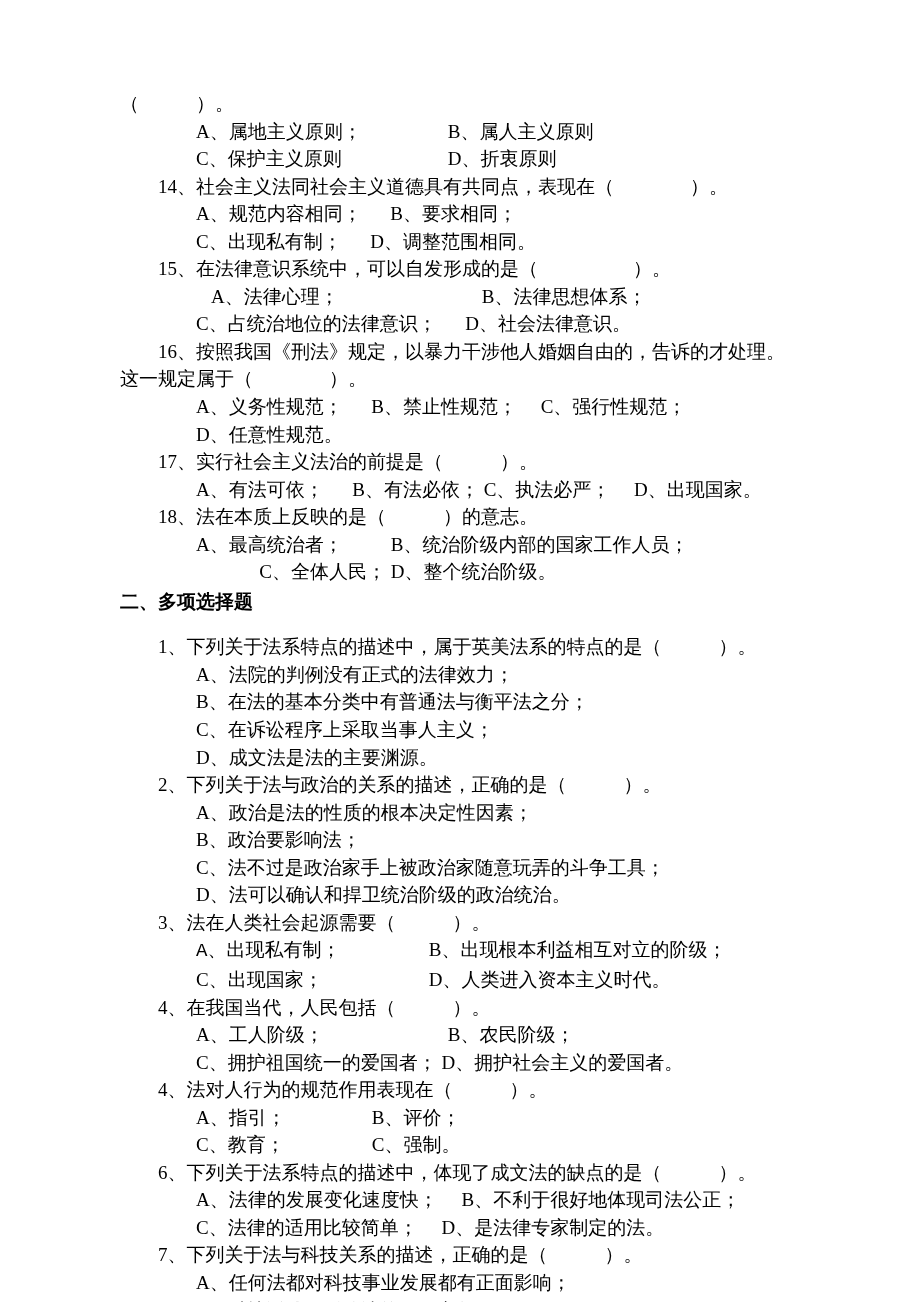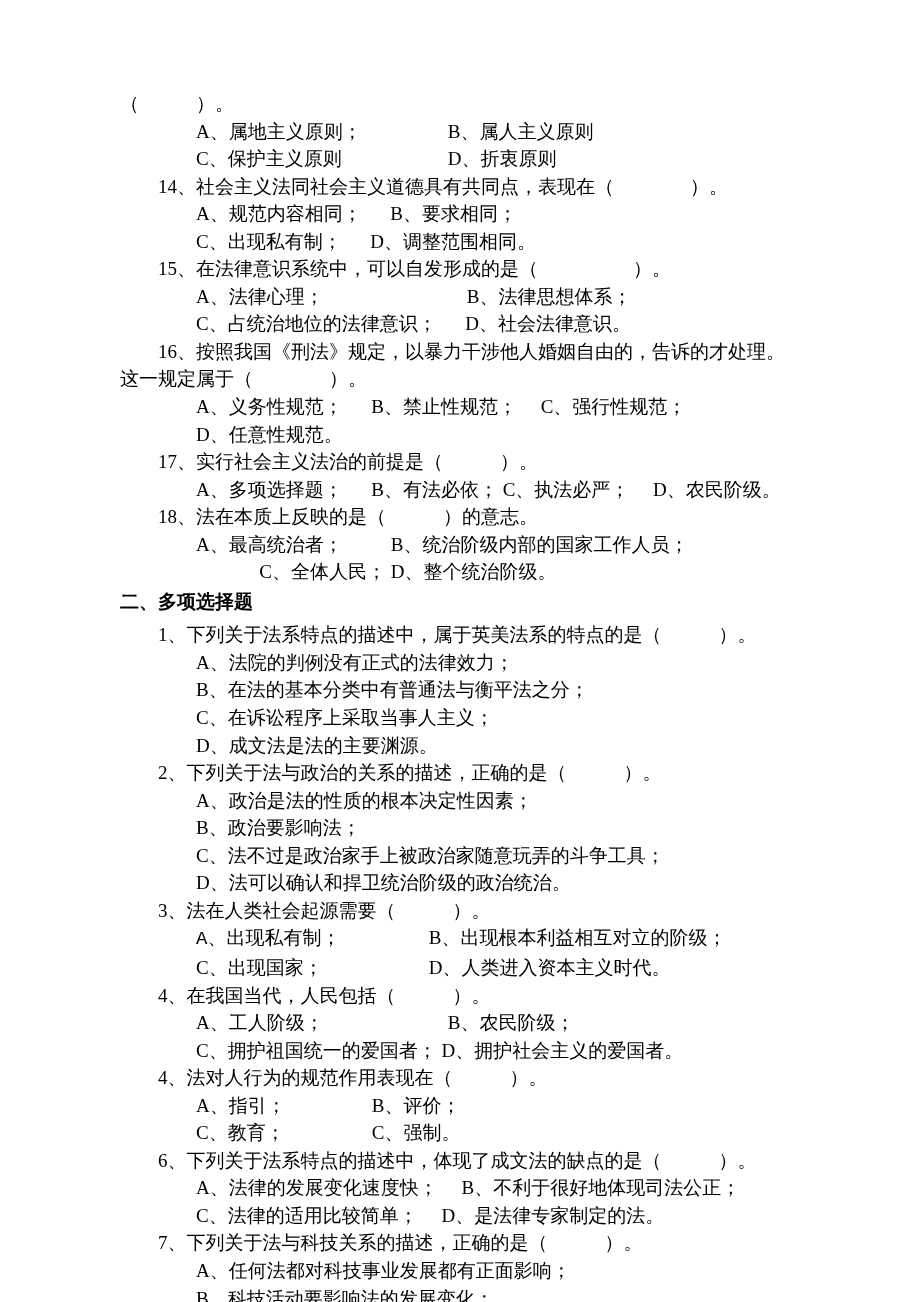--- a/index.html
+++ b/index.html
@@ -22,21 +22,21 @@
   }
   .cont { margin-left: 0; }
   .opts {
     padding-left: 4em;
   }
   .opts span { display: inline-block; }
   .section-head {
     font-weight: bold;
     font-family: "SimHei", "黑体", sans-serif;
     margin-top: 2px;
-    margin-bottom: 6px;
+    margin-bottom: 18px;
   }
 </style>
 </head>
 <body>
 
 <div class="page">
 
   <div class="cont">（　　　）。</div>
   <div class="opts">
     <span style="width:13em;">A、属地主义原则；</span>
@@ -50,45 +50,45 @@
     <span>A、规范内容相同；</span>
     <span>　</span>
     <span>B、要求相同；</span><br>
     <span>C、出现私有制；</span>
     <span>　</span>
     <span>D、调整范围相同。</span>
   </div>
 
   <div class="q-stem">15、在法律意识系统中，可以自发形成的是（　　　　　）。</div>
   <div class="opts">
-    <span style="width:14em;">A、法律心理；</span>
+    <span style="width:14em;margin-left:15px;">A、法律心理；</span>
     <span>B、法律思想体系；</span><br>
     <span>C、占统治地位的法律意识；</span>
     <span>　</span>
     <span>D、社会法律意识。</span>
   </div>
 
   <div class="q-stem">16、按照我国《刑法》规定，以暴力干涉他人婚姻自由的，告诉的才处理。</div>
   <div class="cont">这一规定属于（　　　　）。</div>
   <div class="opts">
     <span>A、义务性规范；</span>
     <span>　</span>
     <span>B、禁止性规范；</span>
     <span>　C、强行性规范；</span>
     <span>　</span>
     <span>D、任意性规范。</span>
   </div>
 
   <div class="q-stem">17、实行社会主义法治的前提是（　　　）。</div>
   <div class="opts">
-    <span>A、多项选择题；</span>
+    <span>A、有法可依；</span>
     <span>　</span>
     <span>B、有法必依；</span>
     <span>C、执法必严；</span>
-    <span>　D、农民阶级。</span>
+    <span>　D、出现国家。</span>
   </div>
 
   <div class="q-stem">18、法在本质上反映的是（　　　）的意志。</div>
   <div class="opts">
     <span style="width:10em;">A、最高统治者；</span>
     <span>B、统治阶级内部的国家工作人员；</span><br>
     <span style="width:10em;text-align:right;">C、全体人民；</span>
     <span>D、整个统治阶级。</span>
   </div>
 

